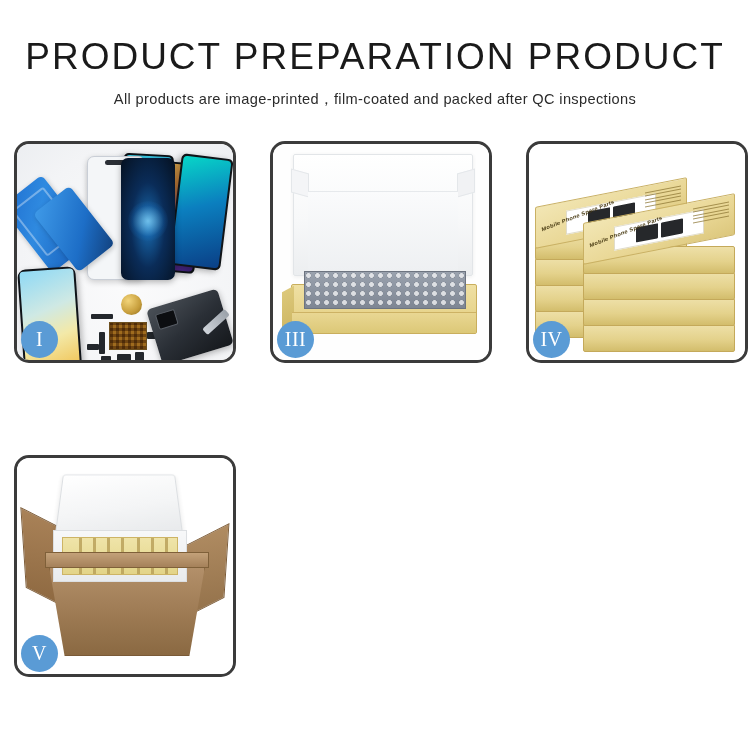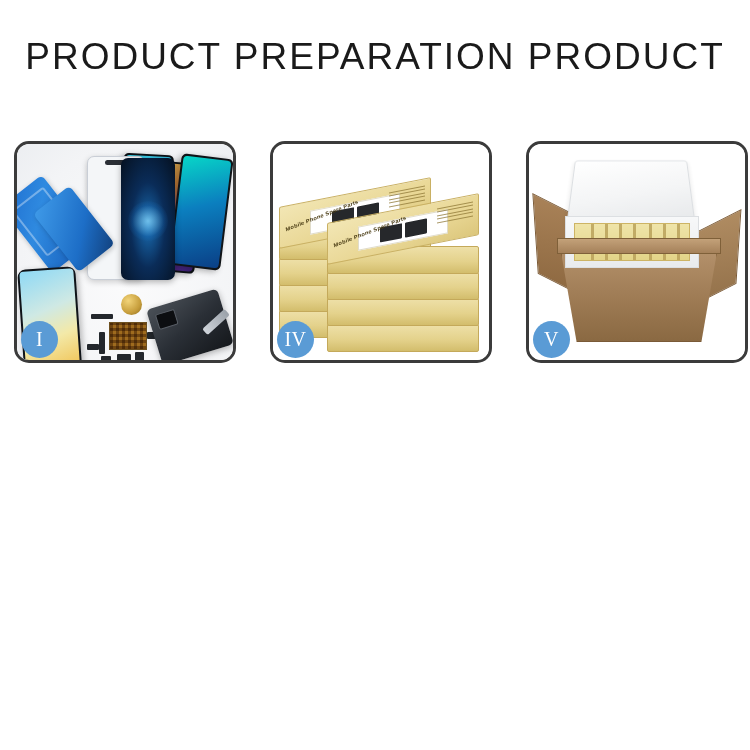--- a/index.html
+++ b/index.html
@@ -308,20 +308,21 @@
   .p6-tapeA{position:absolute;left:44px;top:96px;width:16px;height:20px;
     background:rgba(255,255,255,.14);border:1px solid rgba(120,90,56,.5);}
   .p6-tapeB{position:absolute;left:46px;top:156px;width:16px;height:20px;
     background:rgba(255,255,255,.14);border:1px solid rgba(120,90,56,.5);}
 </style>
 </head>
 <body>
 
 <div id="header">
   <div id="page-title">PRODUCT PREPARATION PRODUCT</div>
+  <div id="page-subtitle">All products are image-printed，film-coated and packed after QC inspections</div>
 </div>
 
 <div id="grid">
 
   <div class="panel">
     <div class="photo">
       <div class="p1bg"></div>
       <div class="ph p1-f1">
           <div class="scr"></div>
         </div>
@@ -355,20 +356,36 @@
       <div class="pp" style="left:100px;top:210px;width:14px;height:8px;"></div>
       <div class="pp" style="left:118px;top:208px;width:9px;height:12px;"></div>
       <div class="pp" style="left:70px;top:200px;width:12px;height:6px;"></div>
       <div class="p1-back"></div>
       <div class="p1-tool"></div>
     </div>
     <div class="badge">I</div>
   </div>
 
 
+  <div class="panel">
+    <div class="photo">
+      <div class="p3bg"></div>
+      <div class="p3-lid">
+        <div class="p3-lidtabL"></div>
+        <div class="p3-lidtabR"></div>
+        <div class="p3-lidinner"></div>
+      </div>
+      <div class="p3-tray">
+        <div class="p3-sideL"></div>
+        <div class="p3-bubble"></div>
+        <div class="p3-front"></div>
+      </div>
+    </div>
+    <div class="badge">III</div>
+  </div>
 
   <div class="panel">
     <div class="photo">
       <div class="p4bg"></div>
       <div class="p4stack">
 
         <div class="p4box" style="left:0;top:150px;"></div>
         <div class="p4box" style="left:0;top:124px;"></div>
         <div class="p4box" style="left:0;top:98px;"></div>
         <div class="p4box" style="left:0;top:72px;"></div>

